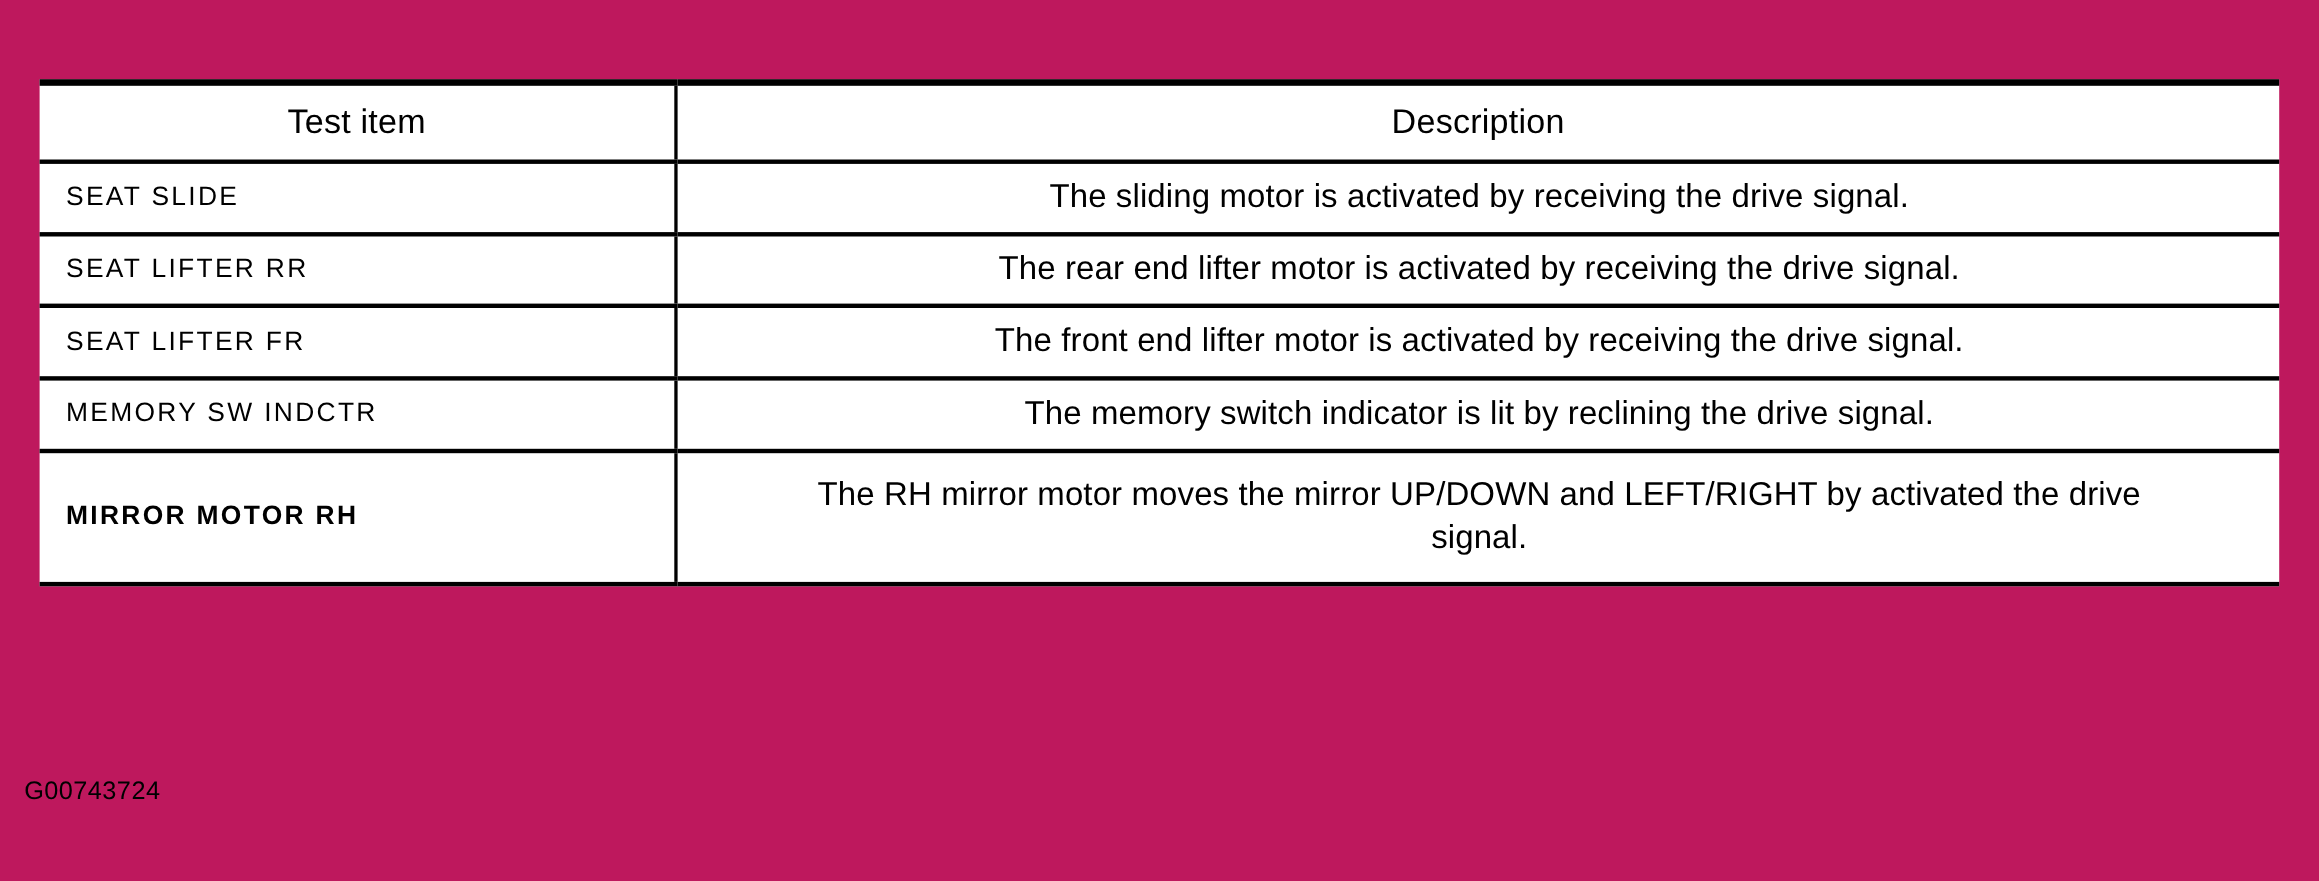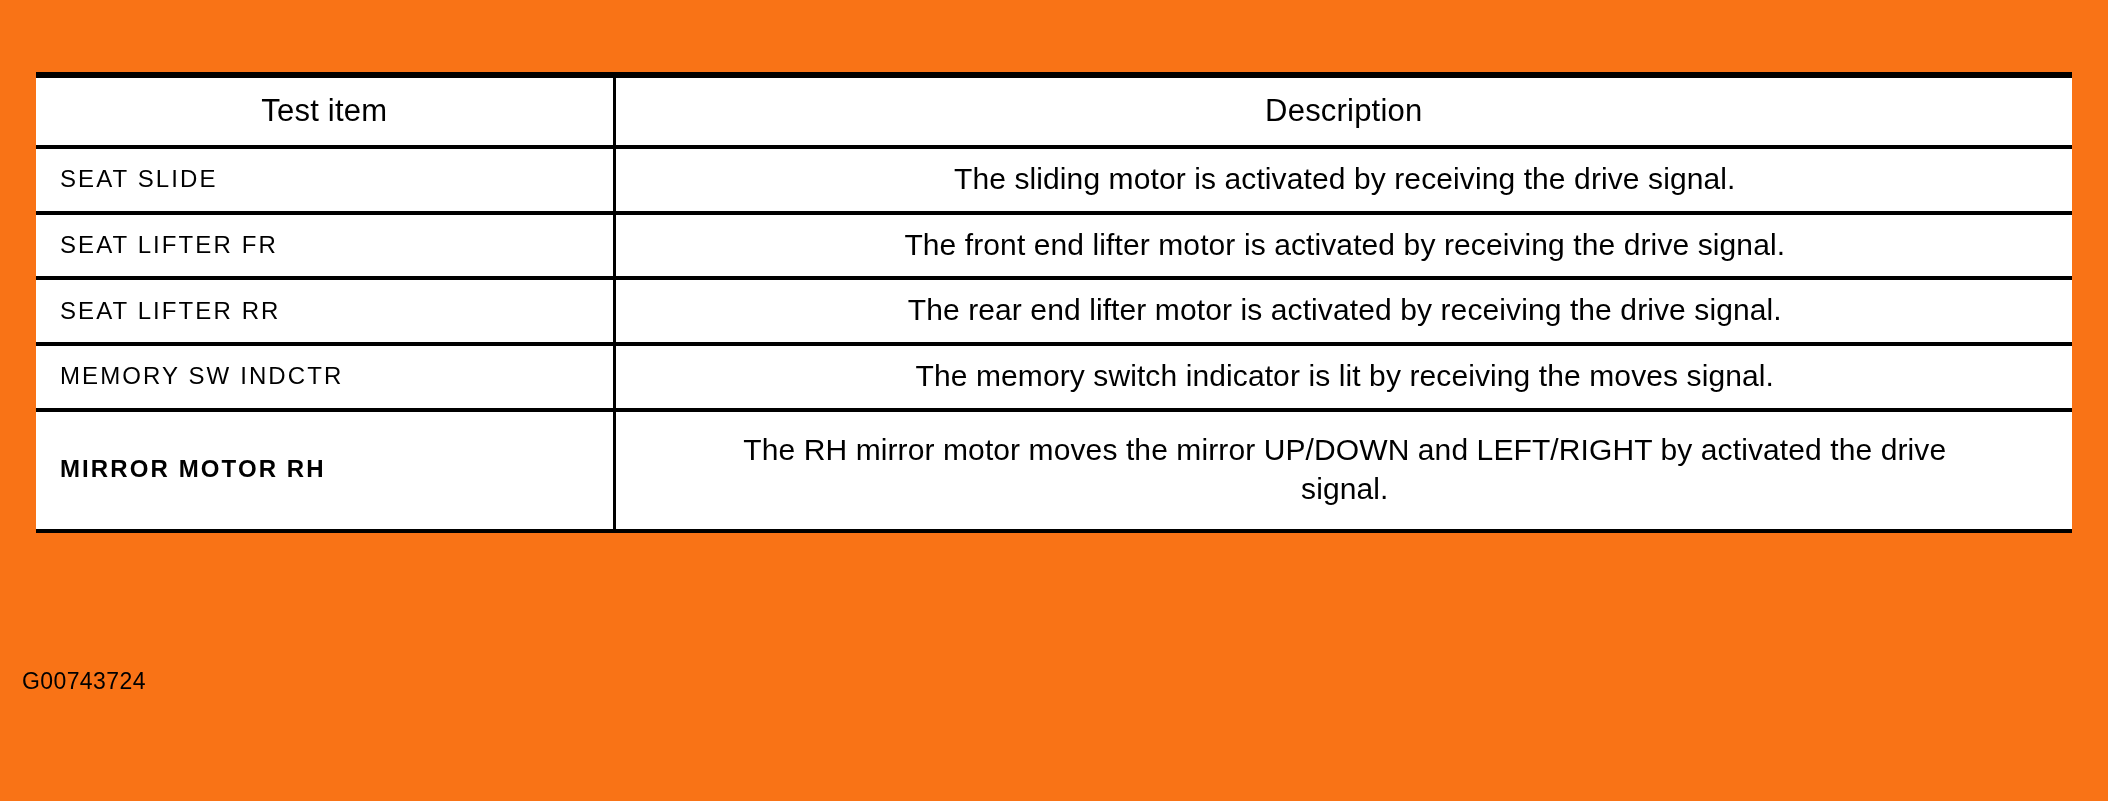--- a/index.html
+++ b/index.html
@@ -16,21 +16,21 @@
     overflow: hidden;
     position: relative;
   }
 
   .sheet {
     position: absolute;
     left: 0;
     top: 0;
     width: 2108px;
     height: 801px;
-    background: #f97316;
+    background: #be185d;
   }
 
   
   .table-wrap {
     position: absolute;
     left: 36px;
     top: 72px;
     width: 2036px;
   }
 
@@ -99,21 +99,21 @@
   tr.tall td.desc-cell {
     vertical-align: top;
   }
 
   .desc-line { display: block; }
 
   
   .figure-id {
     position: absolute;
     left: 22px;
-    top: 670px;
+    top: 707px;
     font-size: 23px;
     line-height: 1;
     letter-spacing: 0.4px;
     color: #000000;
     white-space: nowrap;
   }
 </style>
 </head>
 <body>
 
@@ -133,35 +133,35 @@
       </thead>
       <tbody id="table-body">
 
       <tr>
             <td class="item-cell">SEAT  SLIDE</td>
             <td class="desc-cell">
               <span class="desc-line">The sliding motor is activated by receiving the drive signal.</span>
             </td>
           </tr>
           <tr>
+            <td class="item-cell">SEAT  LIFTER  RR</td>
+            <td class="desc-cell">
+              <span class="desc-line">The rear end lifter motor is activated by receiving the drive signal.</span>
+            </td>
+          </tr>
+          <tr>
             <td class="item-cell">SEAT  LIFTER  FR</td>
             <td class="desc-cell">
               <span class="desc-line">The front end lifter motor is activated by receiving the drive signal.</span>
             </td>
           </tr>
           <tr>
-            <td class="item-cell">SEAT  LIFTER  RR</td>
-            <td class="desc-cell">
-              <span class="desc-line">The rear end lifter motor is activated by receiving the drive signal.</span>
-            </td>
-          </tr>
-          <tr>
             <td class="item-cell">MEMORY  SW INDCTR</td>
             <td class="desc-cell">
-              <span class="desc-line">The memory switch indicator is lit by receiving the moves signal.</span>
+              <span class="desc-line">The memory switch indicator is lit by reclining the drive signal.</span>
             </td>
           </tr>
           <tr class="tall">
             <td class="item-cell">MIRROR  MOTOR  RH</td>
             <td class="desc-cell">
               <span class="desc-line">The RH mirror motor moves the mirror UP/DOWN and LEFT/RIGHT by activated the drive</span>
               <span class="desc-line">signal.</span>
             </td>
           </tr>
         </tbody>

